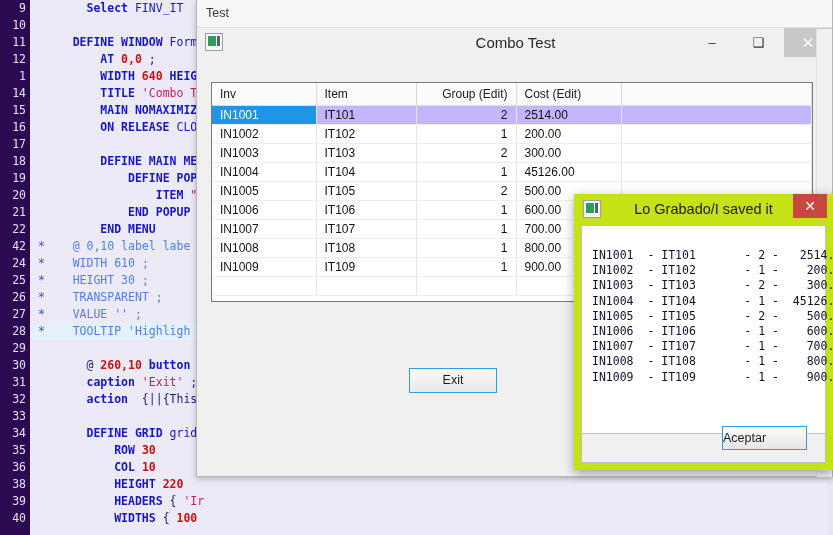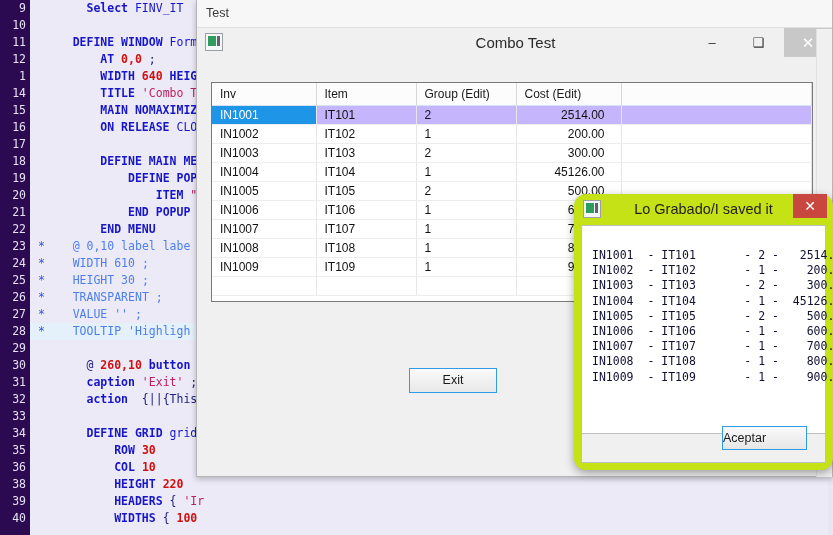--- a/index.html
+++ b/index.html
@@ -100,26 +100,26 @@
     background:#FCFCFC;color:#1A1A1A;font-weight:normal;text-align:left;
     padding:4px 8px;border-right:1px solid #D8D8D8;
     border-bottom:1px solid #D6E3F0;height:22px;box-sizing:border-box;
     font-size:12px;
   }
   #grid td{
     padding:2px 8px;border-right:1px solid #E6E6E6;
     border-bottom:1px solid #EDEDED;height:19px;box-sizing:border-box;
     color:#111;font-size:12px;
   }
-  #grid td.numr{text-align:right;padding-right:16px;}
+  #grid td.numr{padding-right:16px;}
   #grid tr.sel td{background:#c4b5fd;}
   #grid tr.sel td.c0{background:#1F95E8;color:#FFF;}
   #grid .cw0{width:104px;}
   #grid .cw1{width:100px;}
-  #grid .cw2{width:100px;}
+  #grid .cw2{width:100px;text-align:right;}
   #grid .cw3{width:105px;}
   #grid .cw4{width:auto;}
 
   
   #exitbtn{
     position:absolute;left:212px;top:311px;width:88px;height:25px;
     background:linear-gradient(#FAFAFA,#E8E8E8);
     border:1px solid #2F9CE8;box-sizing:border-box;
     font-size:12.5px;color:#1A1A1A;text-align:center;line-height:23px;
     cursor:default;
@@ -131,21 +131,20 @@
     background:#F0F0F0;border-left:1px solid #E2E2E2;
   }
   #mainscroll .thumb{position:absolute;left:1px;top:0;width:13px;height:0px;background:#CDCDCD;}
 
   
   #dialog{
     position:absolute;left:574px;top:194px;width:259px;height:276px;
     background:#C4E215;
     box-sizing:border-box;
     box-shadow:0 3px 10px rgba(0,0,0,0.35);
-    border-radius:12px;
   }
   #dlgtitle{height:31px;position:relative;}
   #dlgtitle .appicon{
     position:absolute;left:9px;top:6px;width:18px;height:18px;
     background:#F7F7F7;border:1px solid #9AA0A6;box-sizing:border-box;padding:2px;
   }
   #dlgtitle .appicon .gl{width:8px;height:10px;background:#2E9C5E;display:inline-block;vertical-align:top;}
   #dlgtitle .appicon .gr{width:3px;height:10px;background:#5A6470;display:inline-block;vertical-align:top;margin-left:1px;}
   #dlgtitle .dt{
     position:absolute;left:0;top:0;width:259px;height:31px;line-height:31px;
@@ -197,21 +196,21 @@
       <div class="cl"><span class="ln">1</span><span class="src">         <span class="kw">WIDTH </span><span class="num">640</span><span class="kw"> HEIGH</span></span></div>
       <div class="cl"><span class="ln">14</span><span class="src">         <span class="kw">TITLE </span><span class="str">'Combo Te</span></span></div>
       <div class="cl"><span class="ln">15</span><span class="src">         <span class="kw">MAIN NOMAXIMIZE</span></span></div>
       <div class="cl"><span class="ln">16</span><span class="src">         <span class="kw">ON RELEASE </span><span class="pl">CLOS</span></span></div>
       <div class="cl"><span class="ln">17</span><span class="src"> </span></div>
       <div class="cl"><span class="ln">18</span><span class="src">         <span class="kw">DEFINE MAIN MEN</span></span></div>
       <div class="cl"><span class="ln">19</span><span class="src">             <span class="kw">DEFINE POPUP</span></span></div>
       <div class="cl"><span class="ln">20</span><span class="src">                 <span class="kw">ITEM </span><span class="str">"Exi</span></span></div>
       <div class="cl"><span class="ln">21</span><span class="src">             <span class="kw">END POPUP</span></span></div>
       <div class="cl"><span class="ln">22</span><span class="src">         <span class="kw">END MENU</span></span></div>
-      <div class="cl"><span class="ln">23</span><span class="src"><span class="star">*</span>    <span class="cmt">@ 0,10 label labe</span></span></div>
+      <div class="cl"><span class="ln">42</span><span class="src"><span class="star">*</span>    <span class="cmt">@ 0,10 label labe</span></span></div>
       <div class="cl"><span class="ln">24</span><span class="src"><span class="star">*</span>    <span class="cmt">WIDTH 610 ;</span></span></div>
       <div class="cl"><span class="ln">25</span><span class="src"><span class="star">*</span>    <span class="cmt">HEIGHT 30 ;</span></span></div>
       <div class="cl"><span class="ln">26</span><span class="src"><span class="star">*</span>    <span class="cmt">TRANSPARENT ;</span></span></div>
       <div class="cl"><span class="ln">27</span><span class="src"><span class="star">*</span>    <span class="cmt">VALUE '' ;</span></span></div>
       <div class="cl hl"><span class="ln">28</span><span class="src"><span class="star">*</span>    <span class="cmt">TOOLTIP 'Highligh</span></span></div>
       <div class="cl"><span class="ln">29</span><span class="src"> </span></div>
       <div class="cl"><span class="ln">30</span><span class="src">       <span class="op">@ </span><span class="num">260,10</span><span class="kw"> button </span><span class="pl">b</span></span></div>
       <div class="cl"><span class="ln">31</span><span class="src">       <span class="kw">caption </span><span class="str">'Exit'</span><span class="op"> ;</span></span></div>
       <div class="cl"><span class="ln">32</span><span class="src">       <span class="kw">action  </span><span class="op">{||{This</span></span></div>
       <div class="cl"><span class="ln">33</span><span class="src"> </span></div>

